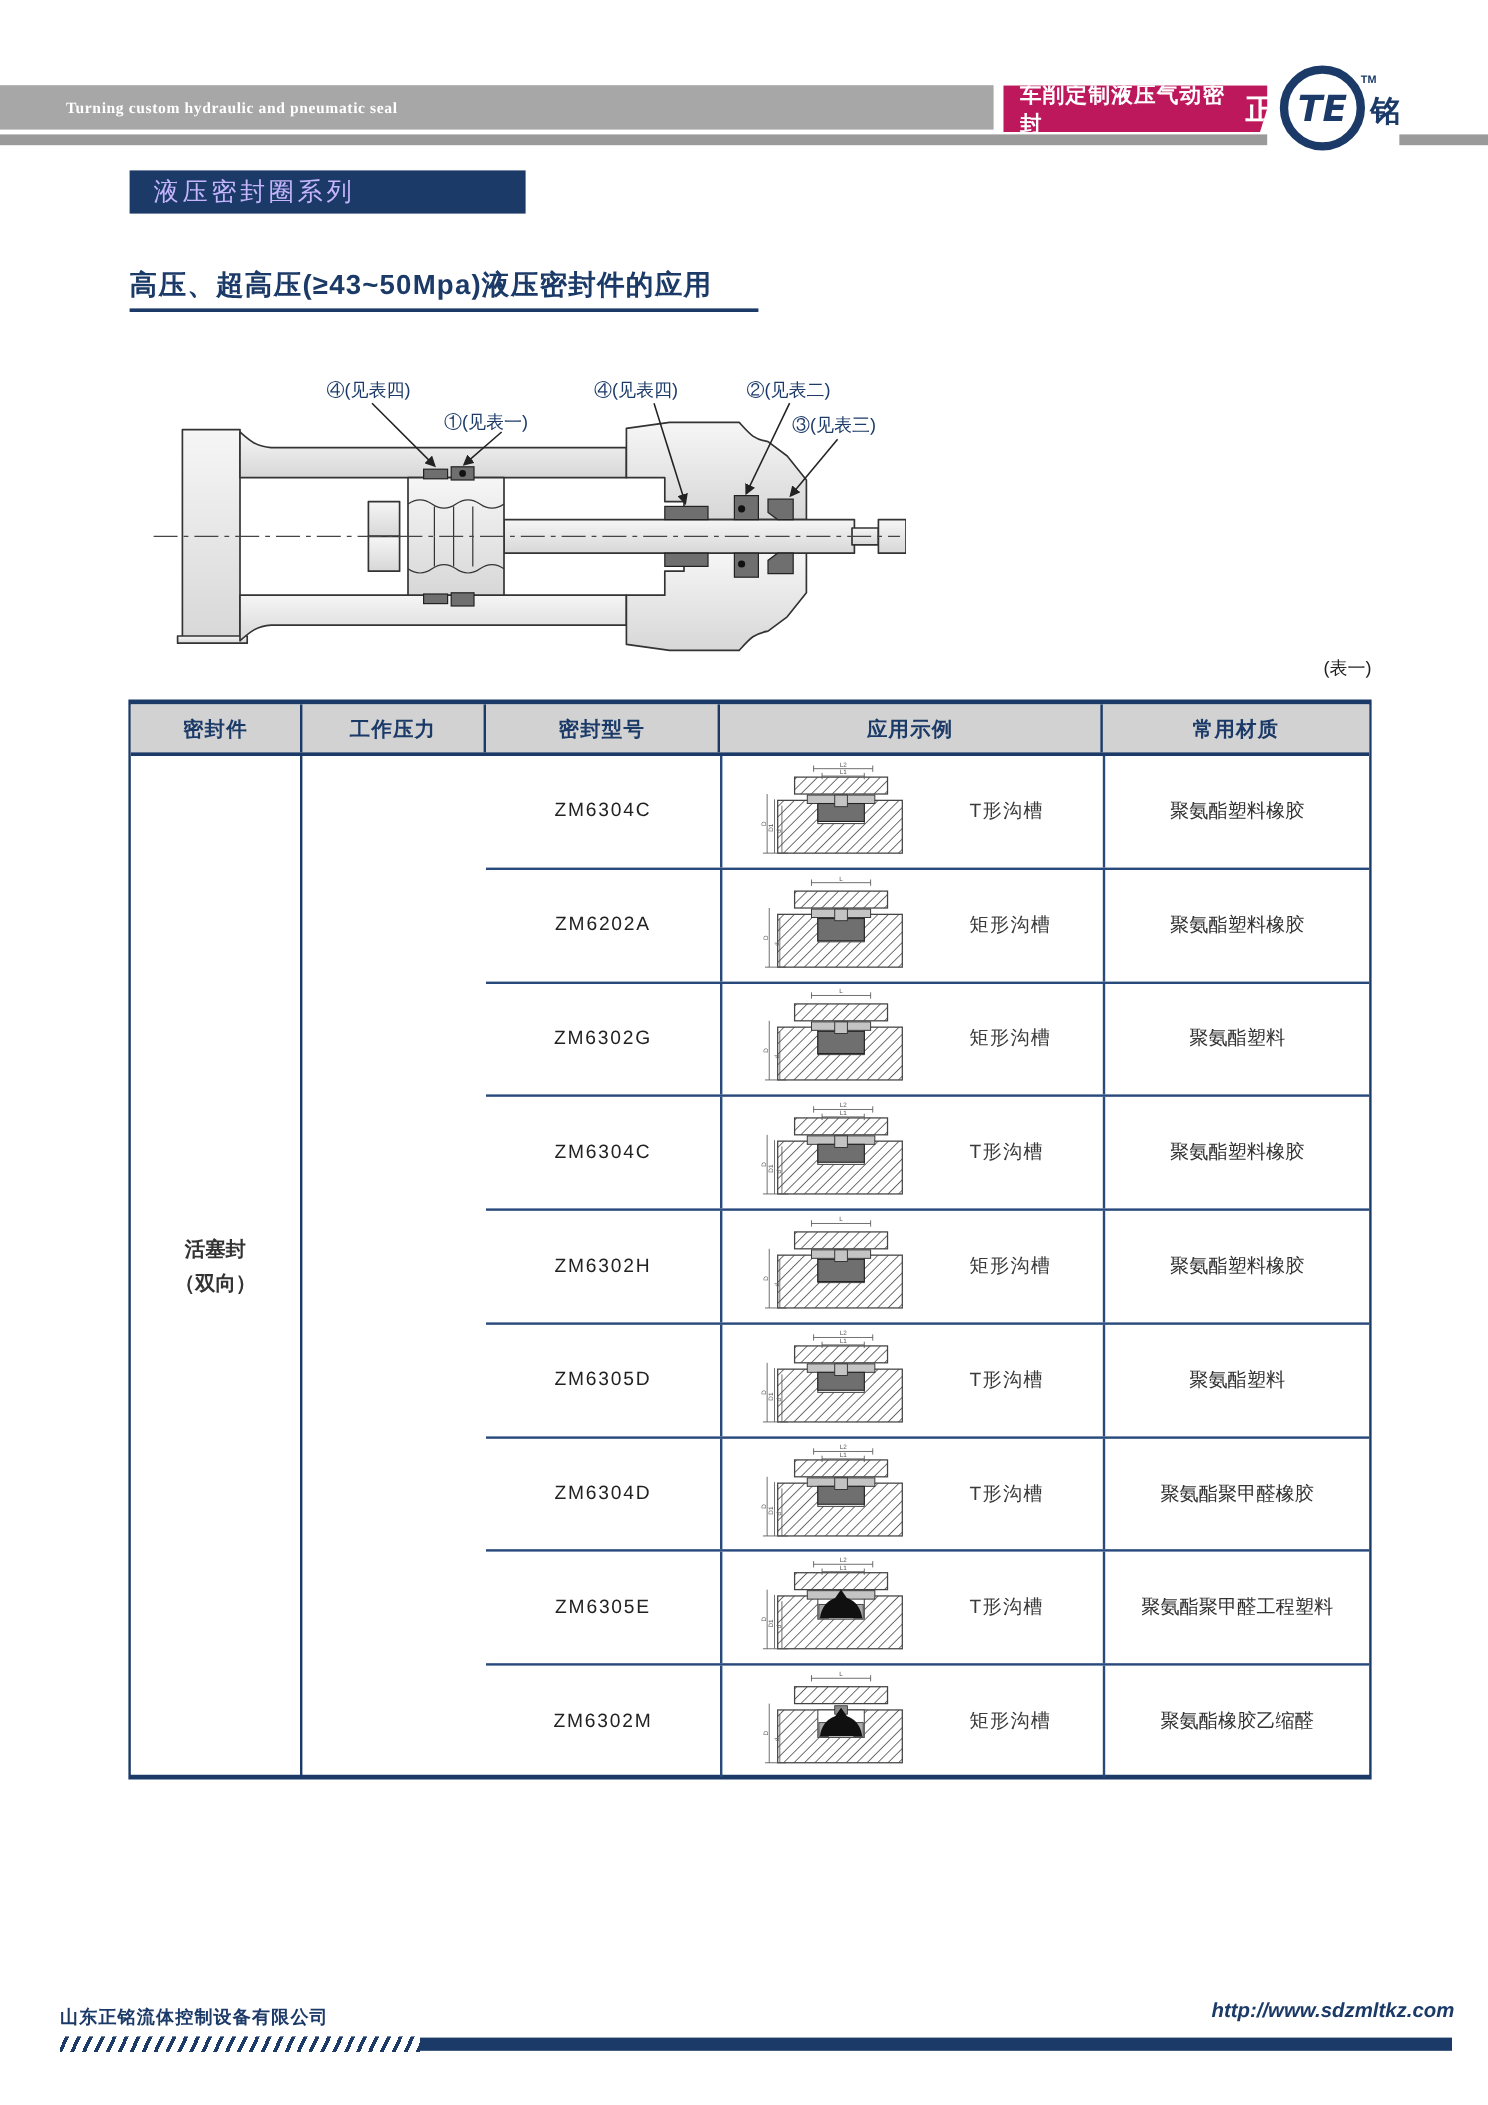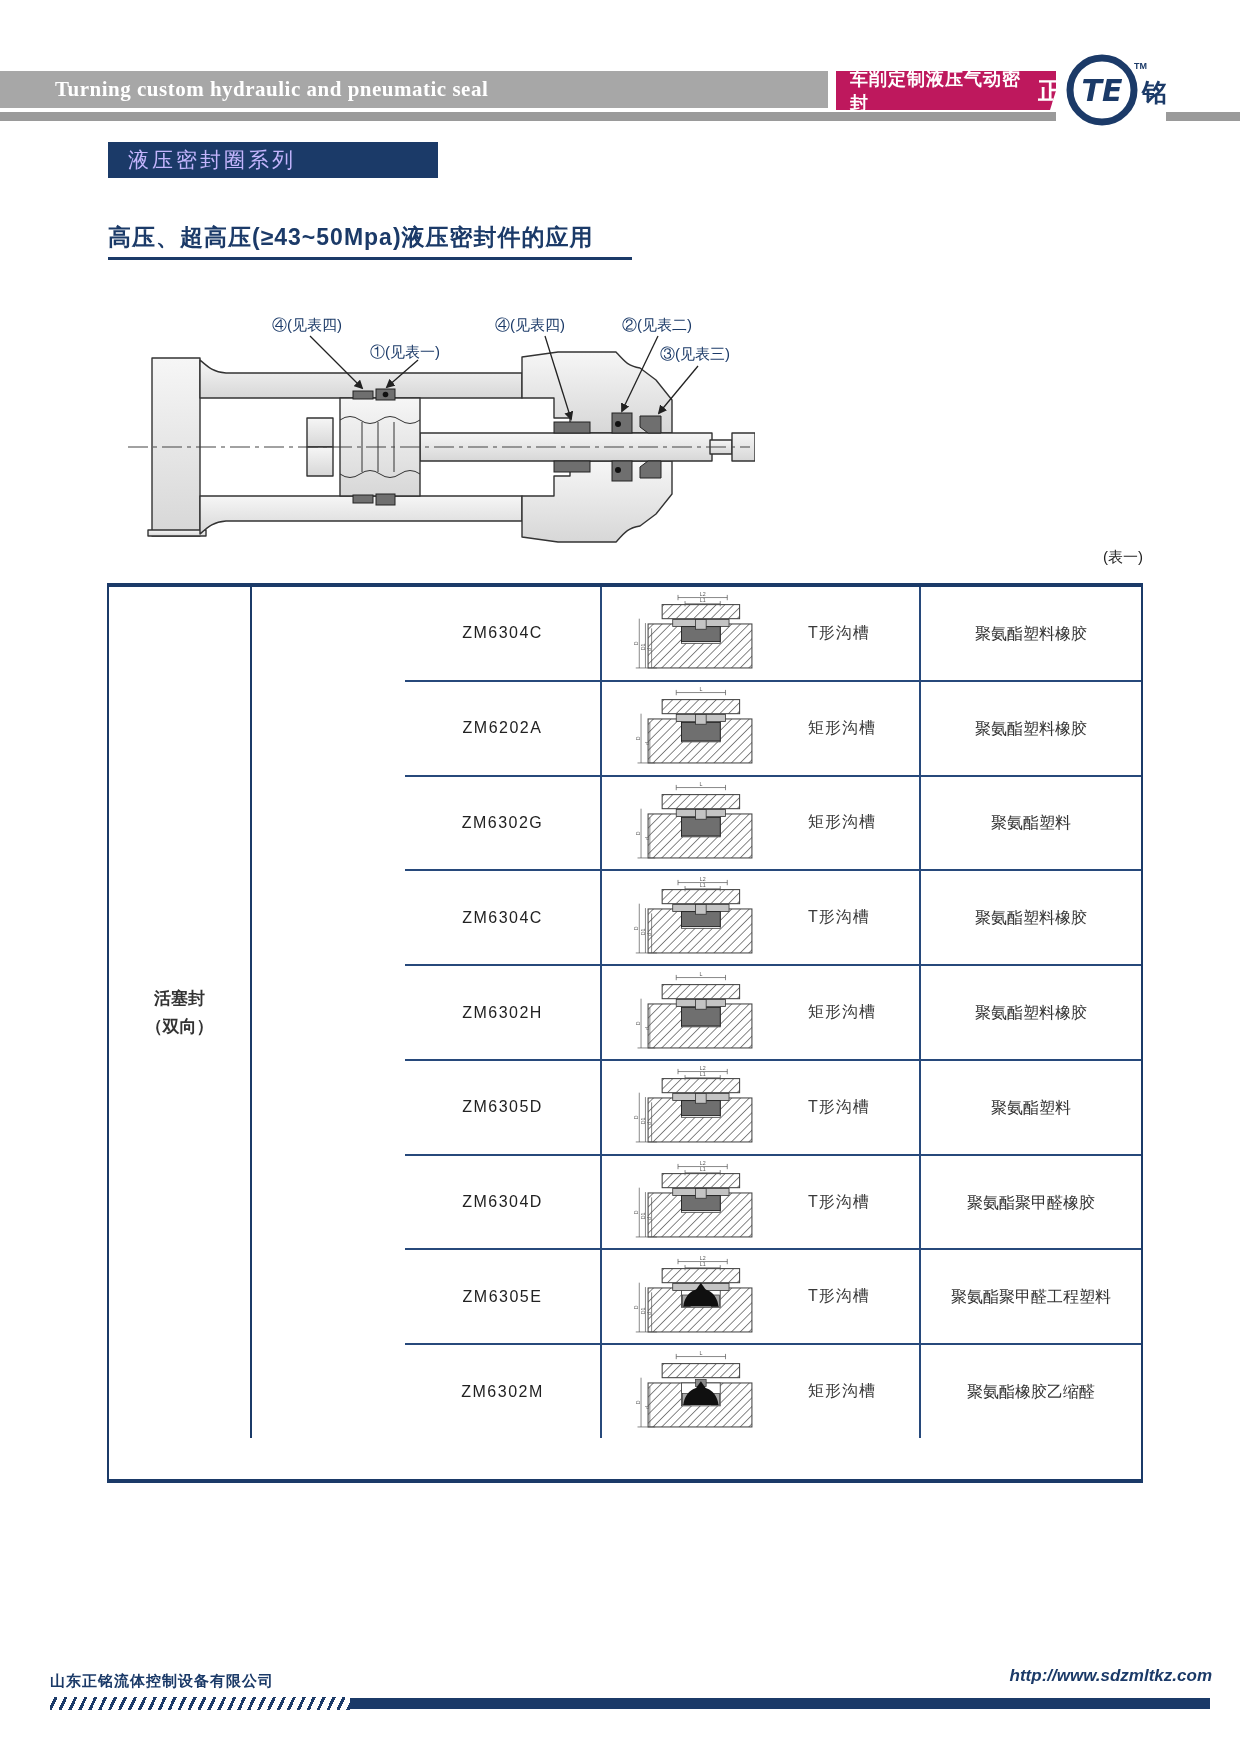--- a/index.html
+++ b/index.html
@@ -1,21 +1,21 @@
 <!DOCTYPE html>
 <html><head>
 <meta charset="utf-8">
 <style>
   html,body{margin:0;padding:0;}
   body{width:1240px;height:1754px;position:relative;background:#fff;overflow:hidden;
        font-family:"Liberation Sans",sans-serif;color:#222;}
   .abs{position:absolute;}
   
   .band1{top:71px;left:0;width:828px;height:37px;background:#a7a7a7;display:flex;align-items:center;}
-  .band1 span{margin-left:55px;color:#fff;font-family:"Liberation Serif",serif;font-weight:bold;font-size:21px;letter-spacing:.5px;}
+  .band1 span{margin-left:55px;color:#fff;font-family:"Liberation Serif",serif;font-weight:bold;font-size:13px;letter-spacing:.5px;}
   .band2a{top:112px;left:0;width:1058px;height:9px;background:#9a9a9a;}
   .band2b{top:112px;left:1166px;width:74px;height:9px;background:#9a9a9a;}
   .navyband{top:71px;left:836px;width:226px;height:39px;background:#be185d;
             clip-path:polygon(0 0,100% 0,calc(100% - 12px) 100%,0 100%);
             display:flex;align-items:center;justify-content:flex-end;}
   .navyband .cn{color:#fff;font-weight:bold;font-size:18px;margin-left:14px;letter-spacing:1px;}
   .navyband .zheng{color:#fff;font-weight:bold;font-size:24px;margin-left:8px;}
   .logo-wrap{top:48px;left:1056px;width:110px;height:90px;background:#fff;border-radius:8px;}
   .logo-circle{top:54px;left:1066px;width:72px;height:72px;}
   .logo-tm{top:61px;left:1134px;font-size:9px;color:#1b3a68;font-weight:bold;}
@@ -156,20 +156,27 @@
 </svg>
 <span class="callout" style="left:272px;top:316px">④(见表四)</span>
 <span class="callout" style="left:370px;top:343px">①(见表一)</span>
 <span class="callout" style="left:495px;top:316px">④(见表四)</span>
 <span class="callout" style="left:622px;top:316px">②(见表二)</span>
 <span class="callout" style="left:660px;top:345px">③(见表三)</span>
 
 <div class="abs tbl-label">(表一)</div>
 
 <div class="abs tbl">
+  <div class="tbl-head">
+    <div>密封件</div>
+    <div>工作压力</div>
+    <div>密封型号</div>
+    <div>应用示例</div>
+    <div>常用材质</div>
+  </div>
   <div class="tbl-body">
     <div class="mcol mcol1">
       <span>活塞封</span>
       <span>（双向）</span>
     </div>
     <div class="rows" id="rows">
   <div class="row">
     <div class="cell cell-model">ZM6304C</div>
     <div class="cell cell-example">
       <span class="minisvg"><svg width="132" height="82" viewBox="0 0 150 92">

